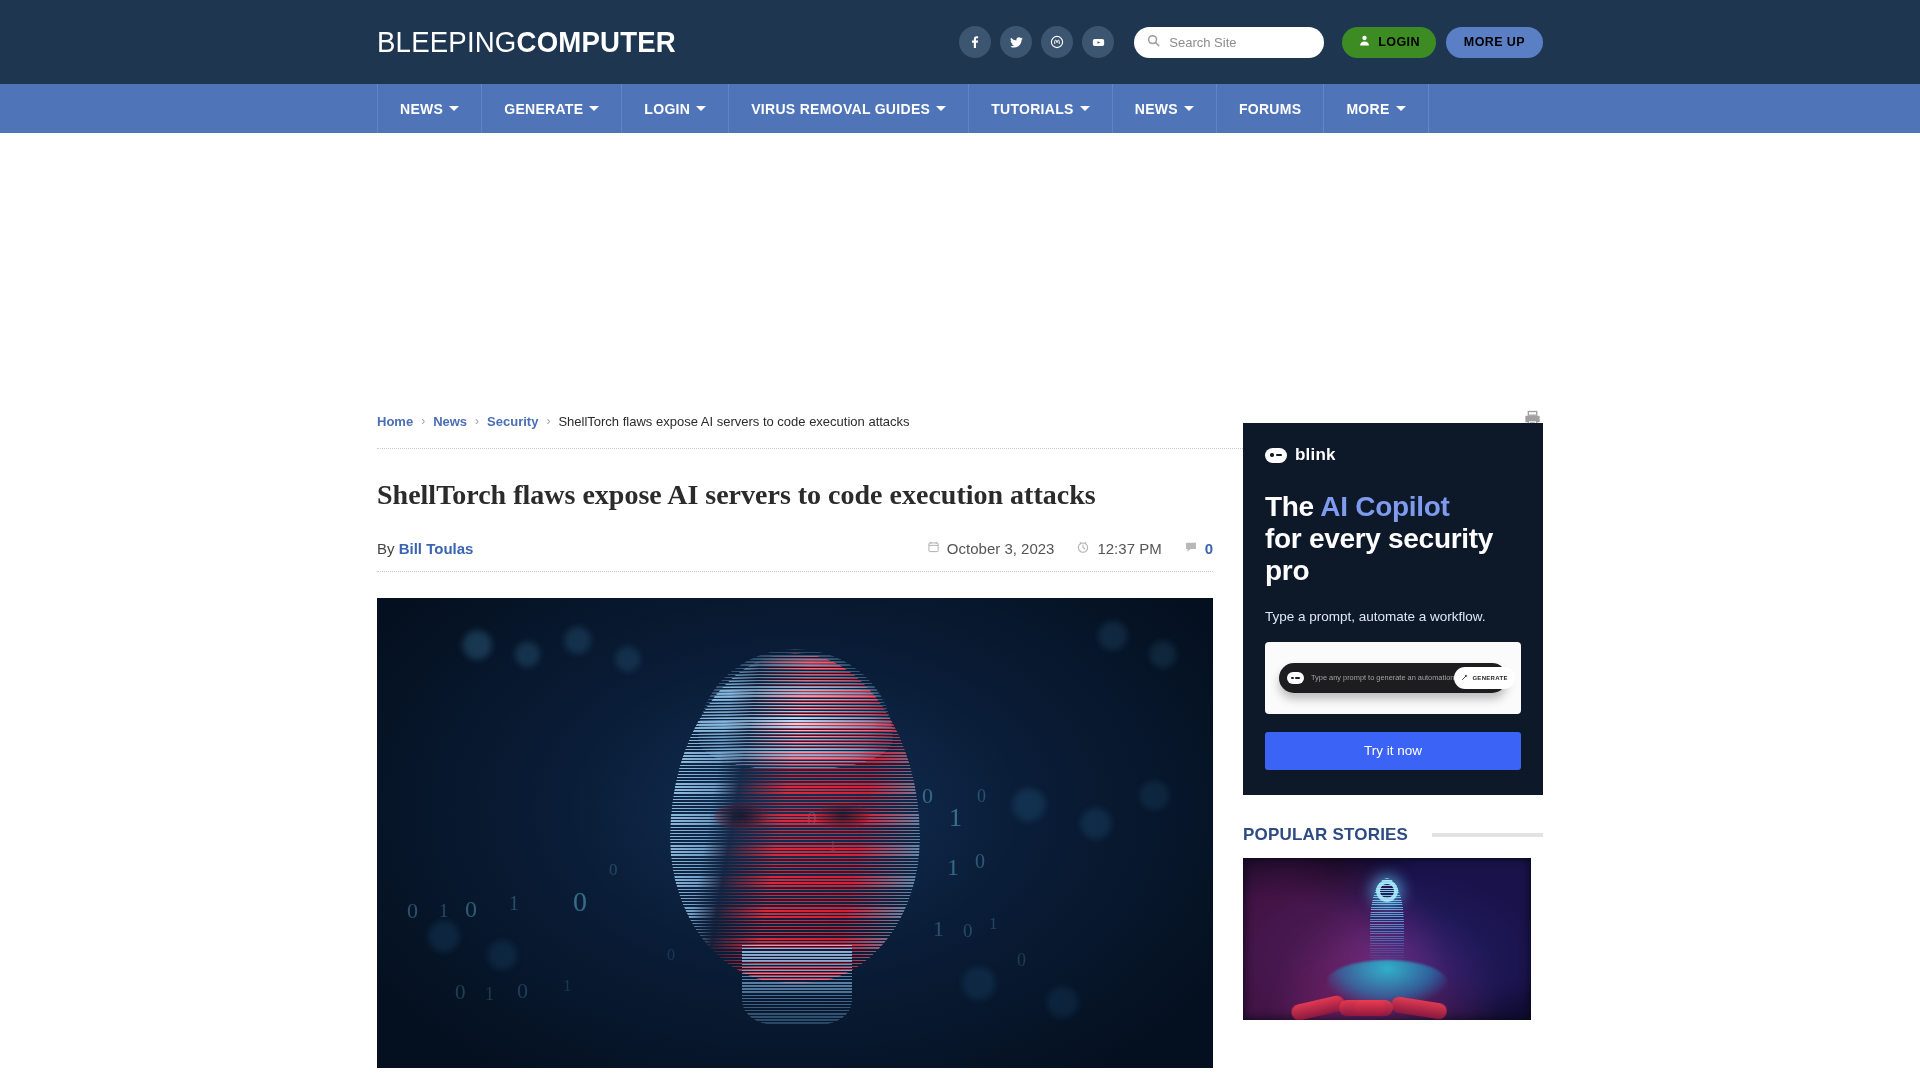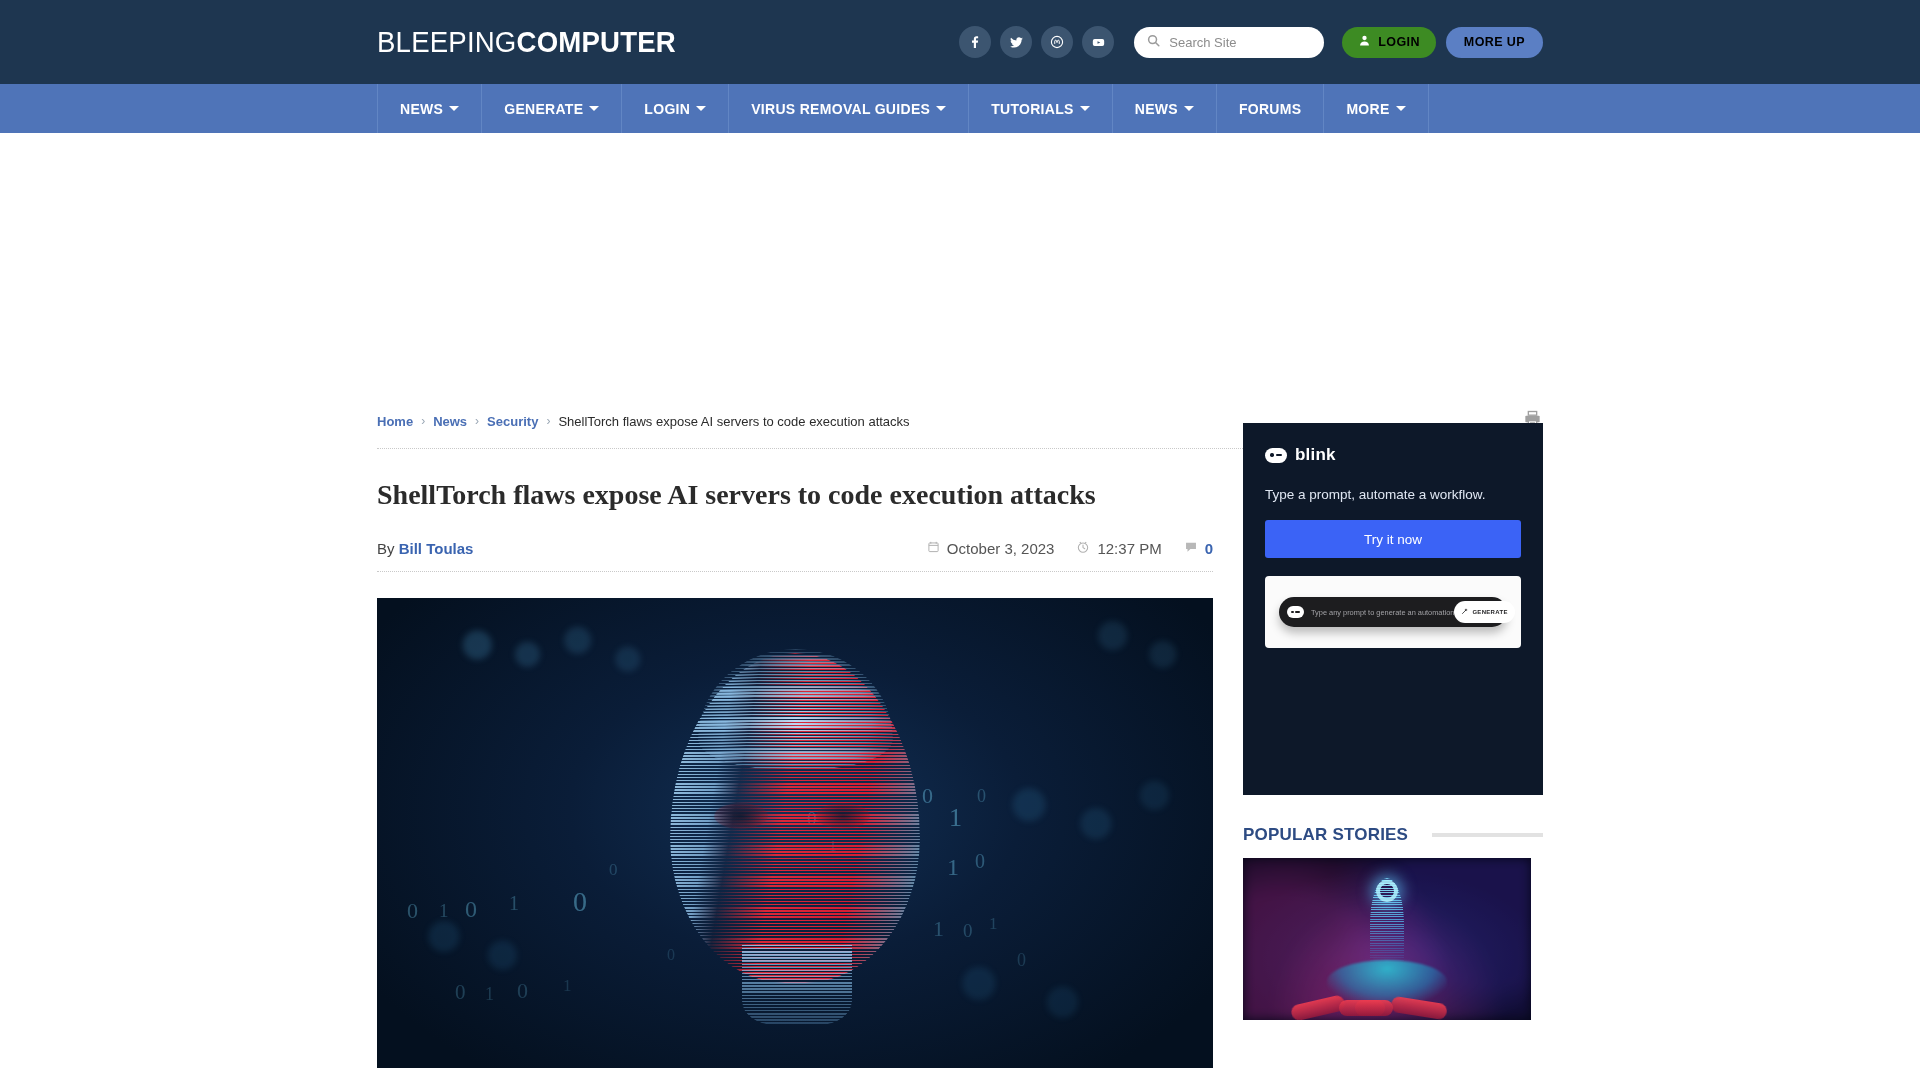--- a/index.html
+++ b/index.html
@@ -577,46 +577,50 @@
 
     <div id="blink-ad">
       <div id="blink-logo-row">
         <div id="blink-mark">
           <span class="dot"></span>
             <span class="bar"></span>
         </div>
         <span id="blink-word">blink</span>
       </div>
 
+      <div id="blink-headline">
+        <span>The </span><span class="accent">AI Copilot</span><br>
+        <span>for every security pro</span>
+      </div>
 
       <div id="blink-sub">Type a prompt, automate a workflow.</div>
-
-      <div id="blink-cta">
-        <span>Try it now</span>
-      </div>
 
       <div id="blink-promptcard">
         <div id="blink-promptbar">
           <span class="mini-mark">
             <span class="d"></span>
               <span class="b"></span>
           </span>
           <span id="blink-prompt-text">Type any prompt to generate an automation</span>
           <span id="blink-generate">
             <span>
               <svg width="7" height="7" viewBox="0 0 24 24" fill="none" stroke="#1d1d1f" stroke-width="2.6" stroke-linecap="round">
                   <line x1="5" y1="19" x2="16" y2="8"></line>
                   <line x1="17" y1="4" x2="17" y2="9"></line>
                   <line x1="20" y1="6.5" x2="14.5" y2="6.5"></line>
                 </svg>
             </span>
             <span>GENERATE</span>
           </span>
         </div>
       </div>
+
+      <div id="blink-cta">
+        <span>Try it now</span>
+      </div>
     </div>
 
     <div id="popular-head">
       <div id="popular-title">POPULAR STORIES</div>
       <div id="popular-rule"></div>
     </div>
 
     <div id="popular-thumb">
       <div class="nebula"></div>
       <div class="key-glow"></div>

